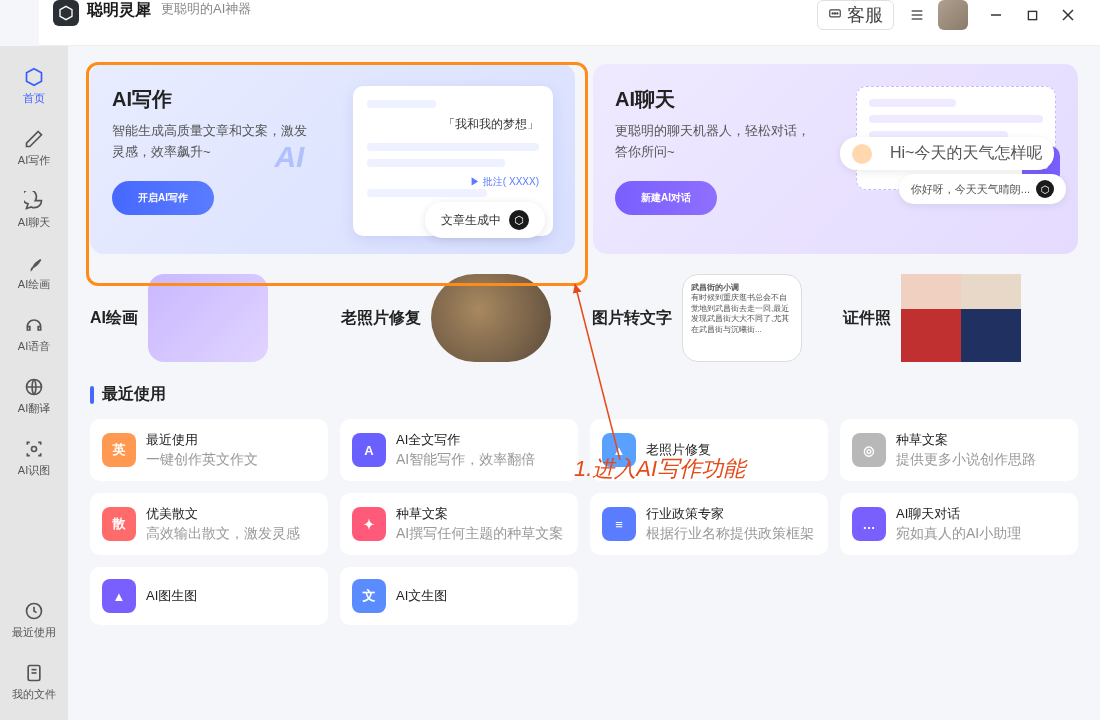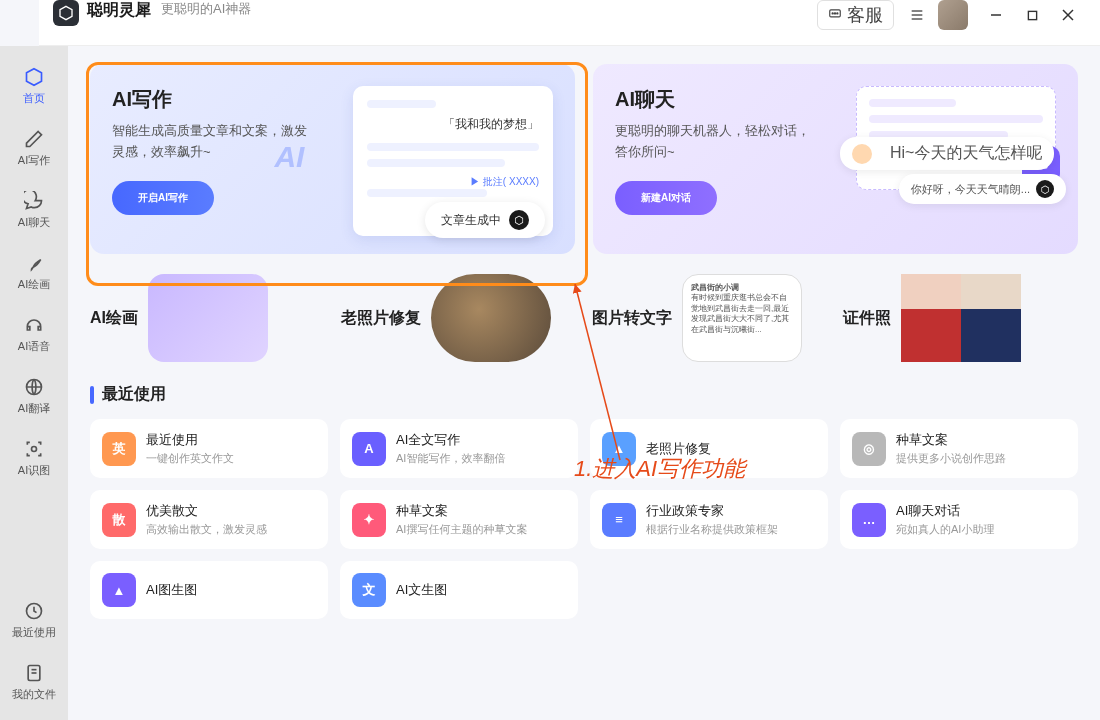--- a/index.html
+++ b/index.html
@@ -75,21 +75,21 @@
     .feat-thumb.id .p2 { flex:1; background:linear-gradient(180deg,#e8d8c8 40%,#203060 40%); }
 
     
     .section-h { display: flex; align-items: center; gap: 8px; margin-bottom: 14px; }
     .section-h .bar { width: 4px; height: 18px; background: #4768ff; border-radius: 2px; }
     .section-h .t { font-size: 16px; font-weight: 700; color: #222; }
     .recent-grid { display: grid; grid-template-columns: repeat(4, 1fr); gap: 12px; }
     .recent-item { background: #fff; border-radius: 10px; padding: 12px; display: flex; align-items: center; gap: 10px; cursor: pointer; }
     .recent-icon { width: 34px; height: 34px; border-radius: 8px; display:flex;align-items:center;justify-content:center;color:#fff;font-size:13px;font-weight:600; }
     .recent-info .t { font-size: 13px; color: #222; font-weight: 500; }
-    .recent-info .d { font-size: 11px; color: #999; margin-top: 2px; text-align: center; }
+    .recent-info .d { font-size: 14px; color: #999; margin-top: 2px; text-align: center; }
   </style>
 </head>
 <body>
 
 <div class="titlebar">
   <div class="app-logo">
     <svg width="16" height="16" viewBox="0 0 24 24" fill="none" stroke="#fff" stroke-width="2">
         <polygon points="12,2 21,7 21,17 12,22 3,17 3,7"></polygon>
       </svg>
   </div>

